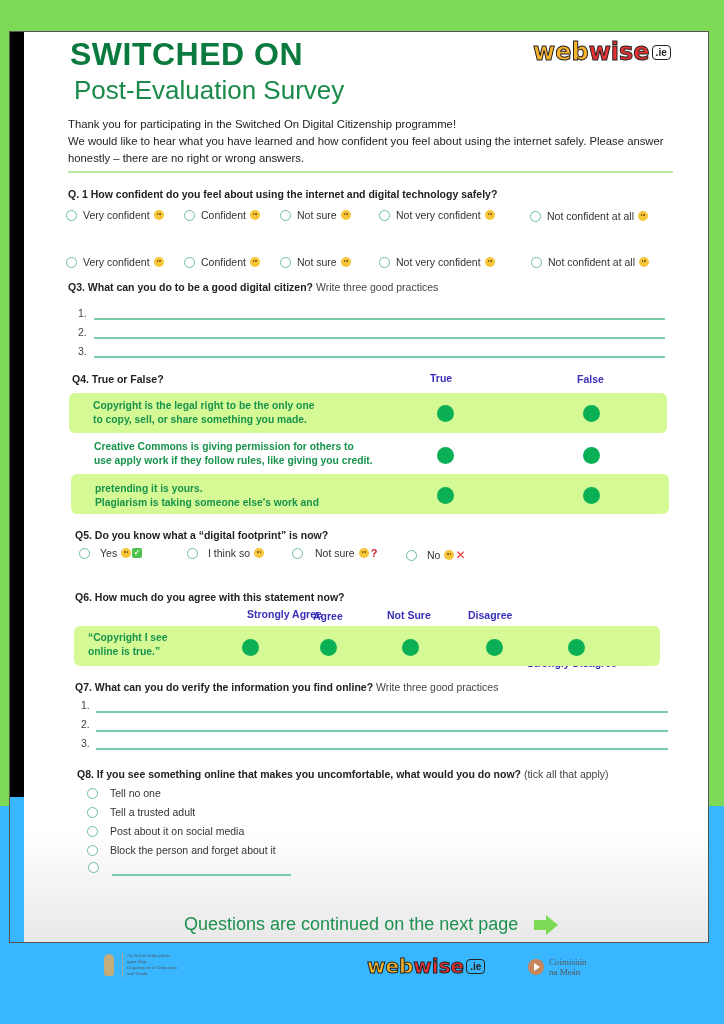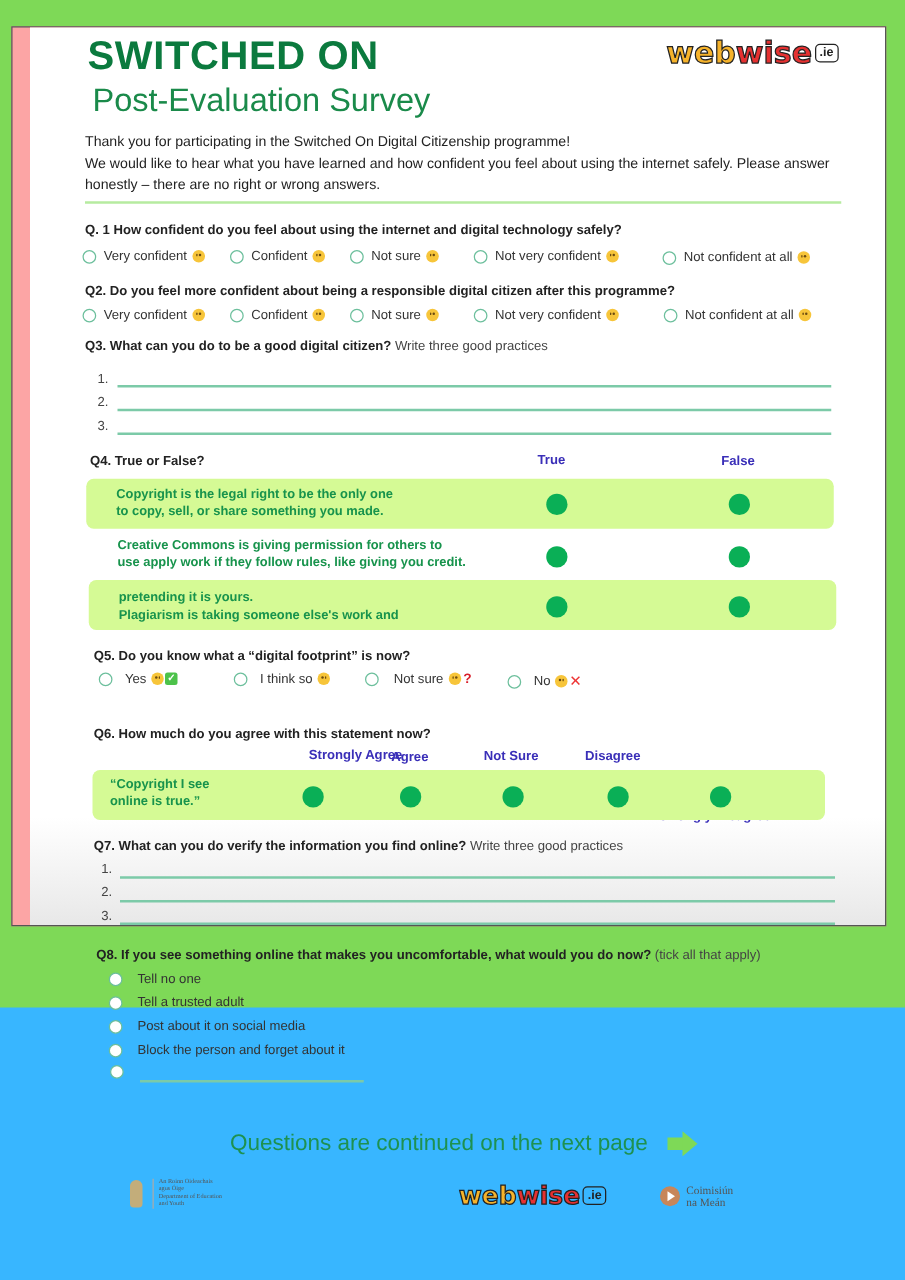--- a/index.html
+++ b/index.html
@@ -7,23 +7,23 @@
   body {
     font-family: "Liberation Sans", sans-serif;
     background: #7ed957;
     position: relative;
   }
   .bg-blue {
     position: absolute; left: 0; right: 0; top: 806px; bottom: 0;
     background: #38b6ff;
   }
   .page {
-    position: absolute; left: 9px; top: 21px; width: 700px; height: 720px;
+    position: absolute; left: 9px; top: 31px; width: 700px; height: 912px;
     border: 1.5px solid #555;
-    background: #fca5a5;
+    background: #000000;
   }
   .page-bottom-blue {
     position: absolute; left: 0; top: 765px; width: 14px; bottom: 0;
     background: #38b6ff;
   }
   .sheet {
     position: absolute; left: 14px; top: 0; right: 0; bottom: 0;
     background: linear-gradient(to bottom, #ffffff 0%, #ffffff 88%, #e8e8e8 100%);
   }
   .abs { position: absolute; }
@@ -147,21 +147,20 @@
         <span class="radio"></span>
         <span>Not very confident</span>
         <span class="emoji"></span>
       </div>
     <div class="abs opt" style="left:506px; top:178px;">
         <span class="radio"></span>
         <span>Not confident at all</span>
         <span class="emoji"></span>
       </div>
 
-    <div class="abs q" style="left:44px; top:205px;">Q2. Do you feel more confident about being a responsible digital citizen after this programme?</div>
     <div class="abs opt" style="left:42px; top:224px;">
         <span class="radio"></span>
         <span>Very confident</span>
         <span class="emoji"></span>
       </div>
     <div class="abs opt" style="left:160px; top:224px;">
         <span class="radio"></span>
         <span>Confident</span>
         <span class="emoji"></span>
       </div>

